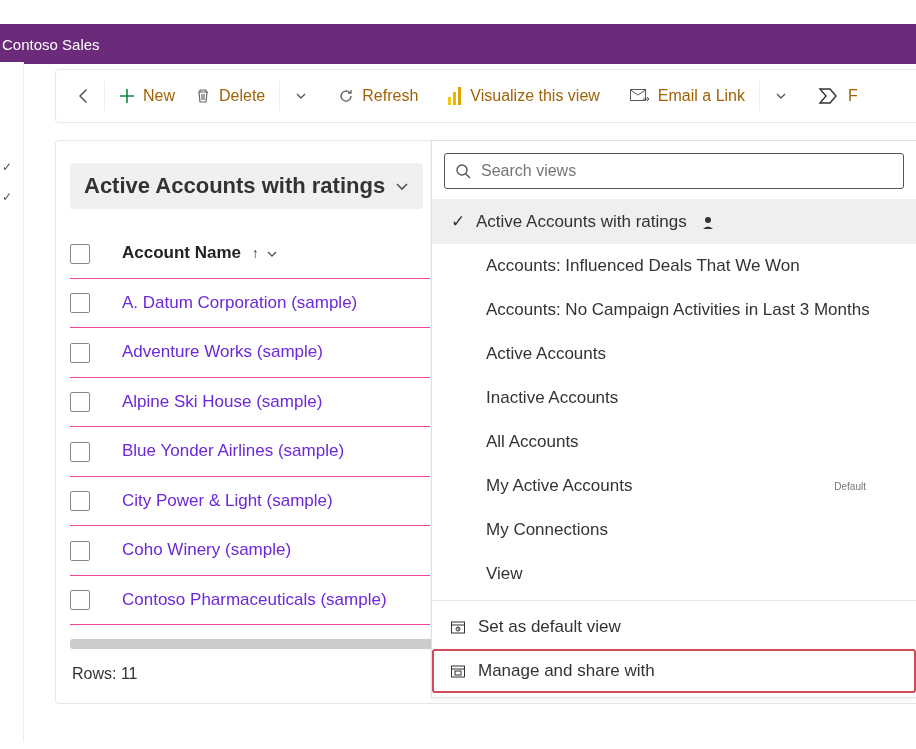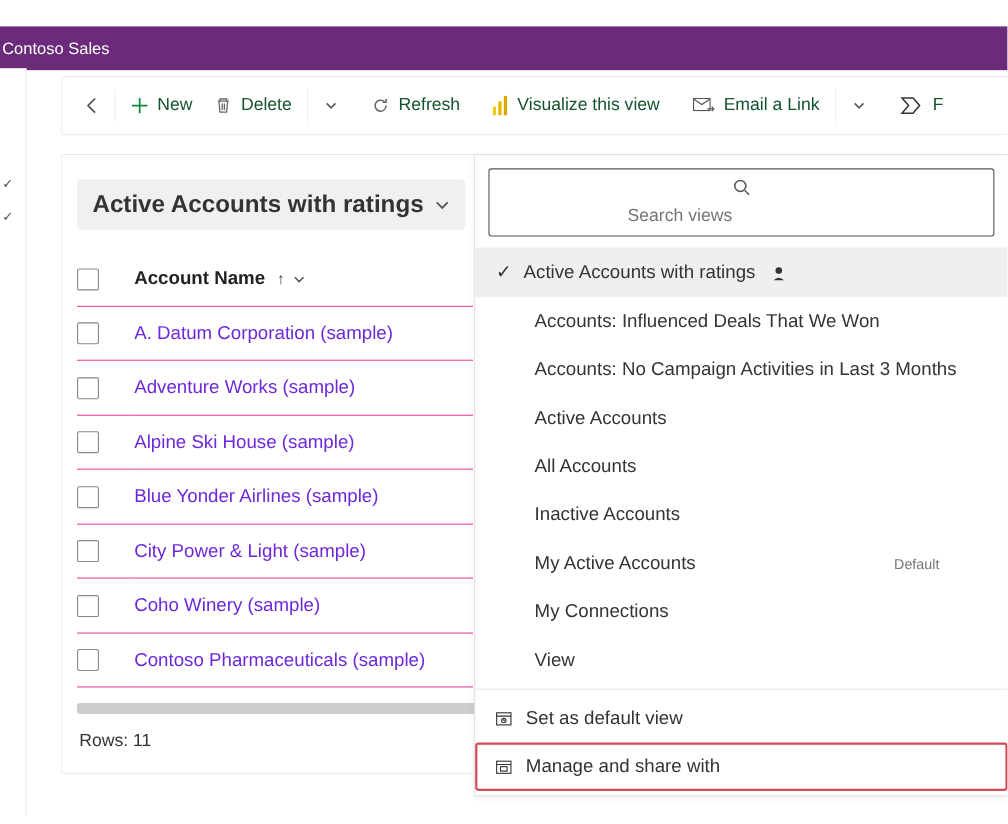--- a/index.html
+++ b/index.html
@@ -52,21 +52,21 @@
     padding-left: 12px;
     gap: 0;
     background: #fff;
   }
   .toolbar .tbtn {
     display: inline-flex;
     align-items: center;
     gap: 8px;
     padding: 6px 10px;
     font-size: 16px;
-    color: #14532d;
+    color: #a16207;
     cursor: pointer;
   }
   .toolbar .tbtn.icon-only { padding: 6px 8px; }
   .toolbar .divider {
     width: 1px;
     height: 30px;
     background: #eee;
     margin: 0 4px;
   }
   .toolbar .chevdown { width: 34px; display:flex; justify-content:center; }
@@ -142,21 +142,20 @@
     box-shadow: 0 2px 6px rgba(0,0,0,0.05);
   }
   .search-wrap {
     border: 1px solid #555;
     border-radius: 3px;
     display: flex;
     align-items: center;
     padding: 8px 10px;
     gap: 10px;
     margin-bottom: 10px;
-    flex-direction: column;
   }
   .search-wrap input {
     border: none;
     outline: none;
     font-size: 16px;
     color: #555;
     flex: 1;
   }
   .menu-item {
     display: flex;
@@ -167,23 +166,23 @@
     color: #333;
     cursor: pointer;
     position: relative;
     margin: 0 -12px;
     padding-left: 18px;
   }
   .menu-item.selected { background: #efefef; }
   .menu-item .tick { width: 16px; display:inline-block; text-align:center; color:#333; }
   .menu-item .default-tag {
     position: absolute;
-    right: 62px;
+    right: 50px;
     color: #777;
-    font-size: 13px;
+    font-size: 10px;
   }
   .menu-sep {
     border-top: 1px solid #e6e6e6;
     margin: 4px -12px;
   }
   .menu-item.withicon { gap: 12px; }
   .menu-item.highlighted {
     outline: 2px solid #d34a5a;
     outline-offset: -2px;
     border-radius: 3px;
@@ -358,25 +357,25 @@
       <div class="menu-item">
         <span style="width:26px;display:inline-block"></span>
         <span>Accounts: No Campaign Activities in Last 3 Months</span>
       </div>
       <div class="menu-item">
         <span style="width:26px;display:inline-block"></span>
         <span>Active Accounts</span>
       </div>
       <div class="menu-item">
         <span style="width:26px;display:inline-block"></span>
+        <span>Inactive Accounts</span>
+      </div>
+      <div class="menu-item">
+        <span style="width:26px;display:inline-block"></span>
         <span>All Accounts</span>
-      </div>
-      <div class="menu-item">
-        <span style="width:26px;display:inline-block"></span>
-        <span>Inactive Accounts</span>
       </div>
       <div class="menu-item">
         <span style="width:26px;display:inline-block"></span>
         <span>My Active Accounts</span>
         <span class="default-tag">Default</span>
       </div>
       <div class="menu-item">
         <span style="width:26px;display:inline-block"></span>
         <span>My Connections</span>
       </div>

